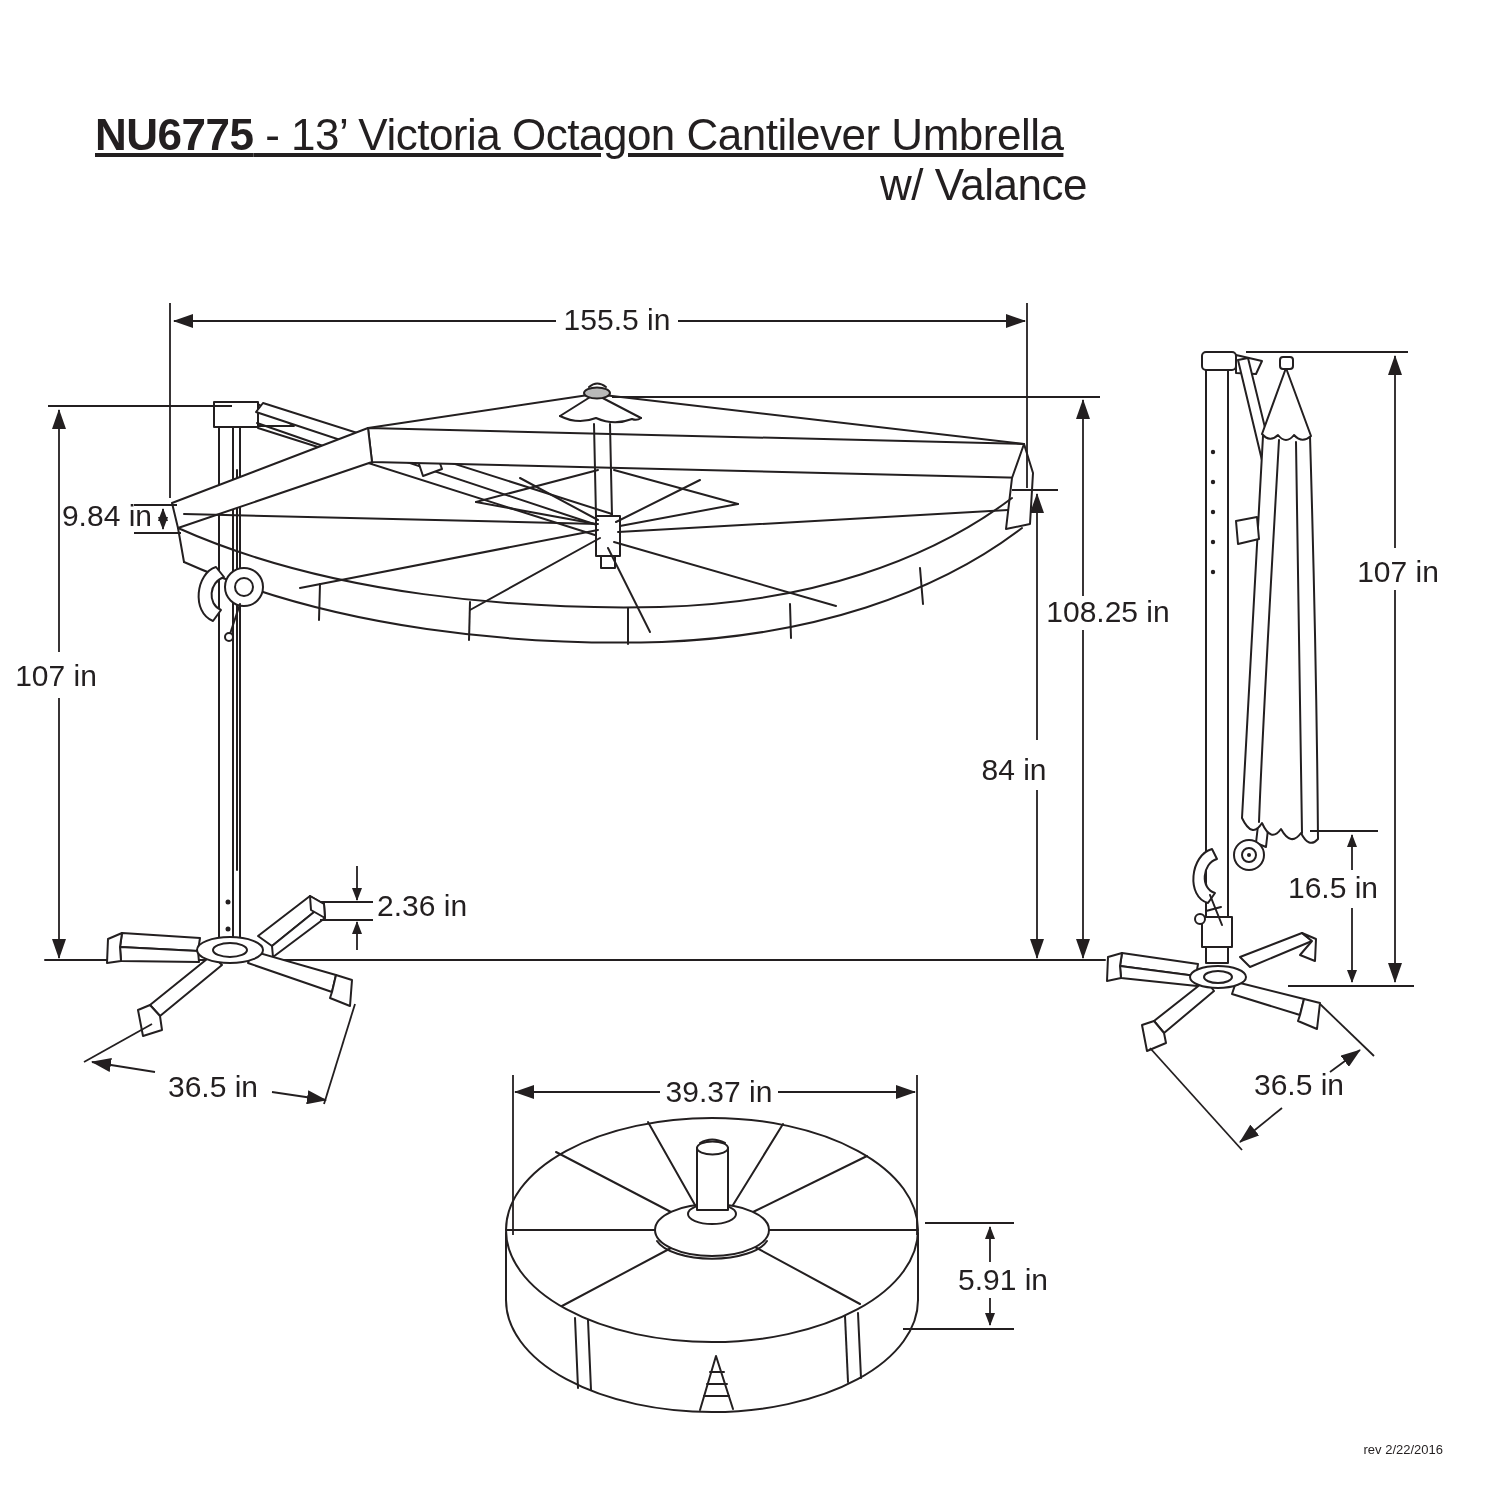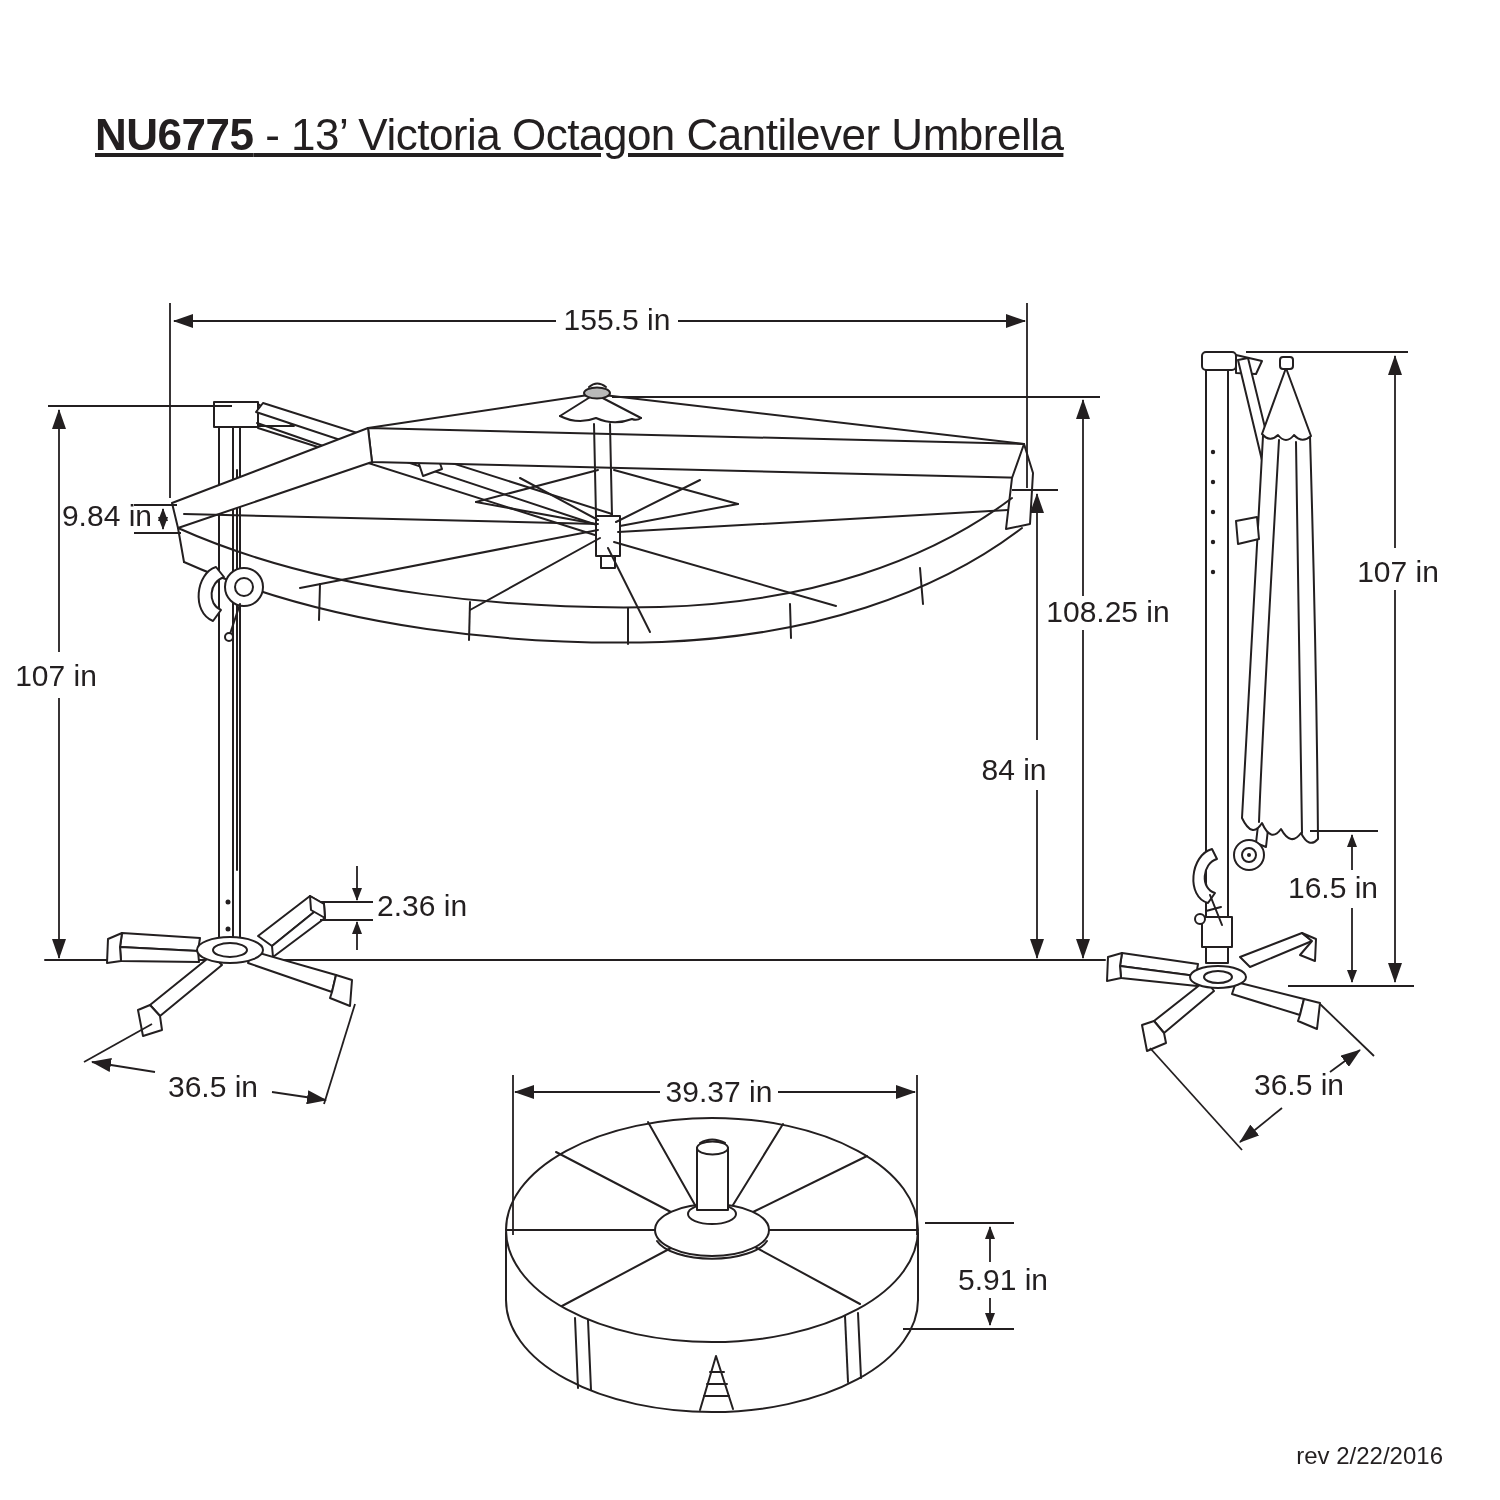--- a/index.html
+++ b/index.html
@@ -1,34 +1,35 @@
 <!DOCTYPE html>
 <html><head>
 <meta charset="utf-8">
 <style>
   html,body{margin:0;padding:0;background:#fff;}
   .canvas{position:relative;width:1500px;height:1500px;background:#ffffff;overflow:hidden;
           font-family:"Liberation Sans",sans-serif;color:#231f20;}
   .title-line1{position:absolute;left:95px;top:110px;font-size:44px;letter-spacing:-0.5px;white-space:pre;text-decoration:underline;}
   .title-line1 .model{font-weight:700;}
   .title-line2{position:absolute;left:95px;top:160px;width:992px;text-align:right;font-size:44px;letter-spacing:-0.5px;}
-  .rev-note{position:absolute;right:57px;top:1442px;font-size:24px;}
+  .rev-note{position:absolute;right:57px;top:1442px;font-size:13px;}
   svg{position:absolute;left:0;top:0;}
   .ln{fill:none;stroke:#231f20;stroke-width:2;stroke-linecap:round;stroke-linejoin:round;}
   .fw{fill:#ffffff;stroke:#231f20;stroke-width:2;stroke-linejoin:round;}
   .dim{fill:none;stroke:#231f20;stroke-width:1.8;}
   .dot{fill:#231f20;stroke:none;}
   .dtxt{font-family:"Liberation Sans",sans-serif;font-size:30px;fill:#231f20;}
 </style>
 </head>
 <body>
 
 <div class="canvas">
 
   <div class="title-line1"><span class="model">NU6775</span><span> - 13’ Victoria Octagon Cantilever Umbrella</span></div>
+  <div class="title-line2">w/ Valance</div>
 
   <svg width="1500" height="1500" viewBox="0 0 1500 1500">
     <defs>
       <marker id="arr" viewBox="0 0 20 14" refX="19" refY="7" markerWidth="20" markerHeight="14" markerUnits="userSpaceOnUse" orient="auto-start-reverse">
         <path d="M0,0 L20,7 L0,14 z" fill="#231f20"></path>
       </marker>
       <marker id="arrS" viewBox="0 0 13 10" refX="12" refY="5" markerWidth="13" markerHeight="10" markerUnits="userSpaceOnUse" orient="auto-start-reverse">
         <path d="M0,0 L13,5 L0,10 z" fill="#231f20"></path>
       </marker>
     </defs>

